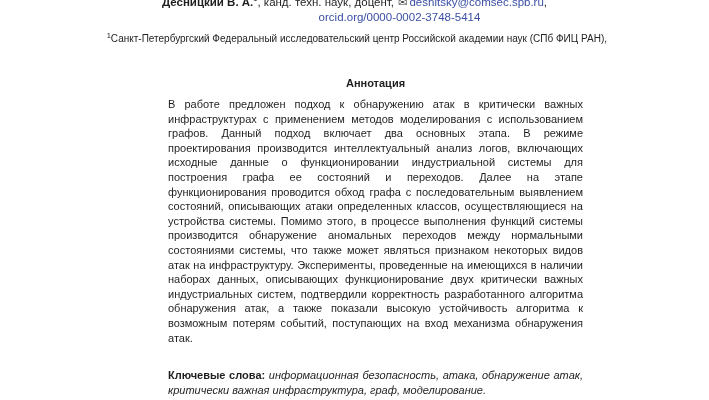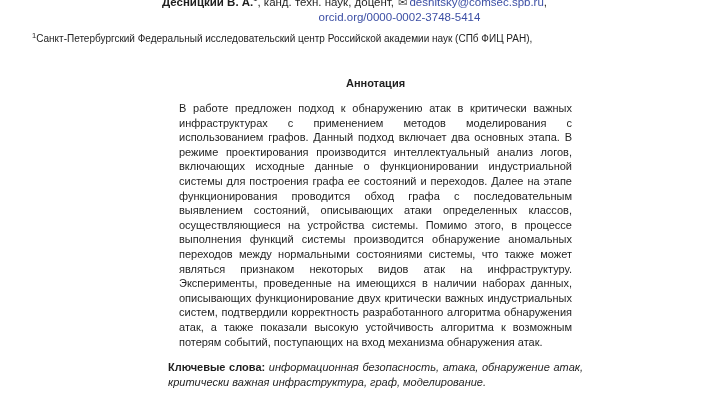--- a/index.html
+++ b/index.html
@@ -48,50 +48,49 @@
   .envelope-icon {
     font-size: 11px;
     color: #3c3c3c;
     margin: 0 2px 0 1px;
   }
   .affiliation {
     position: absolute;
     top: 33px;
     left: 0;
     width: 607px;
-    text-align: left;
+    text-align: right;
     font-size: 10px;
     line-height: 12.5px;
     color: #232323;
-    padding-left: 32px;
   }
   .abstract-col {
     position: absolute;
     top: 76px;
     left: 168px;
     width: 415px;
   }
   .abstract-heading {
     text-align: center;
     font-weight: bold;
     font-size: 11px;
     line-height: 14px;
     margin: 0 0 7px 0;
   }
   .abstract-text {
     font-size: 11px;
     line-height: 14.6px;
     text-align: justify;
-    margin: 11px;
+    margin: 0;
   }
   .kv-block {
     font-size: 11px;
     line-height: 14.6px;
     text-align: justify;
-    margin: 11px 0 0 0;
+    margin: 23px 0 0 0;
   }
   .kv-label { font-weight: bold; }
   .keywords-text { font-style: italic; }
 </style>
 </head>
 <body>
 
 <div class="center-line author-line">
   <span class="author-name">Десницкий В. А.</span><sup class="affil-sup">1</sup><span>, канд. техн. наук, доцент, </span><span class="envelope-icon">✉</span><a class="link" style="color: rgb(59, 78, 164);">desnitsky@comsec.spb.ru</a><span>,</span>
 </div>

